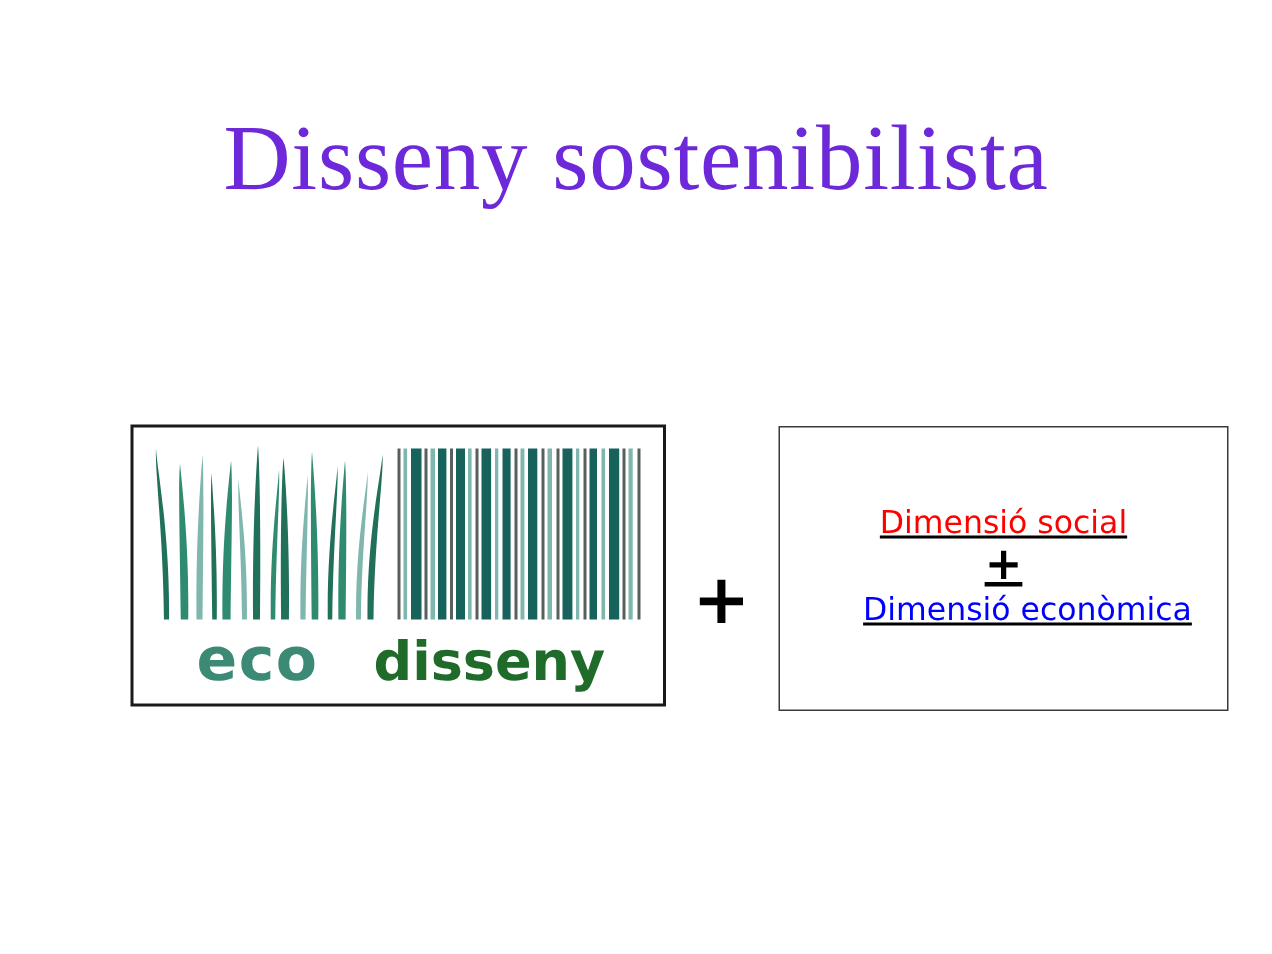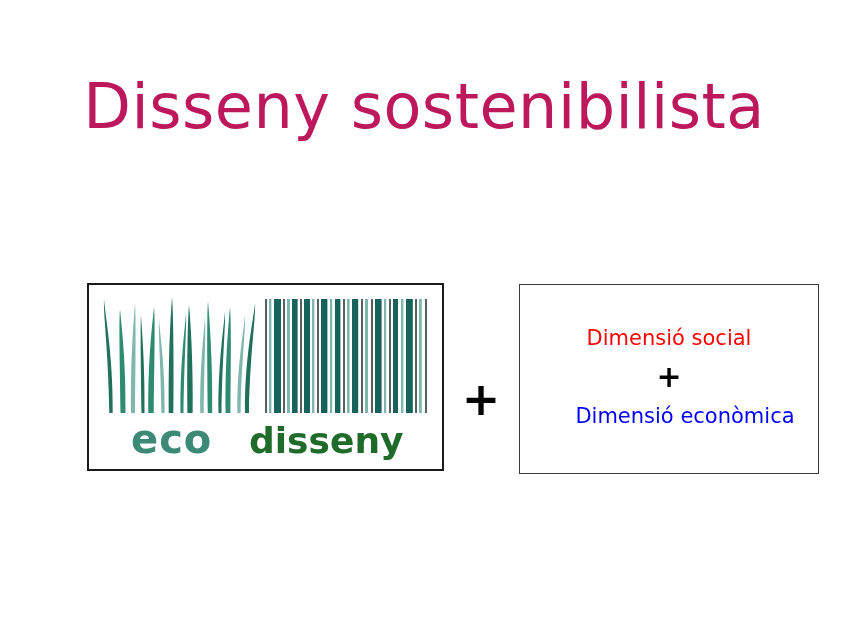--- a/index.html
+++ b/index.html
@@ -85,21 +85,22 @@
   #dimensions-stack {
     position: absolute;
     left: 0;
     top: 0;
     width: 100%;
     height: 100%;
     display: flex;
     flex-direction: column;
     align-items: center;
     justify-content: center;
-    gap: 10px;
+    gap: 0;
+    text-decoration: underline;
   }
   .dim-line {
     font-family: "DejaVu Sans", sans-serif;
     font-size: 21px;
     font-weight: 400;
     line-height: 1.15;
     white-space: nowrap;
   }
   #dim-social {
     margin-top: 2px;
@@ -114,21 +115,21 @@
   }
   #dim-economica {
     margin-bottom: 6px;
   }
 </style>
 </head>
 <body>
 
 <div id="slide" style="background: rgb(255, 255, 255);">
 
-  <div id="slide-title" style="color: #be185d;">Disseny sostenibilista</div>
+  <div id="slide-title" style="color: #6d28d9; font-family: Liberation Serif, serif;">Disseny sostenibilista</div>
 
   <div id="eco-panel" class="panel" style="border-color: rgb(26, 26, 26); padding-left: 14px;">
     <svg id="eco-logo" viewBox="0 0 353 184" preserveAspectRatio="none">
       <g id="grass-group">
           <path d="M 20.3 128 C 19.7 71 14.15 28 15 14 C 15.85 28 24.3 71 23.7 128 Z" fill="#20705A"></path>
           <path d="M 31.5 128 C 30.9 76 29.75 38 31 24 C 32.25 38 37.1 76 36.5 128 Z" fill="#2E8B6F"></path>
           <path d="M 42 128 C 41.4 73 45 32 46 18 C 47 32 46.6 73 46 128 Z" fill="#7FB6AE"></path>
           <path d="M 52.5 128 C 51.9 79 51.25 44 52 30 C 52.75 44 56.1 79 55.5 128 Z" fill="#20705A"></path>
           <path d="M 59.3 128 C 58.699999999999996 75 63.65 36 65 22 C 66.35 36 65.3 75 64.7 128 Z" fill="#2E8B6F"></path>
           <path d="M 72.4 128 C 71.80000000000001 81 69.2 48 70 34 C 70.8 48 76.19999999999999 81 75.6 128 Z" fill="#7FB6AE"></path>

